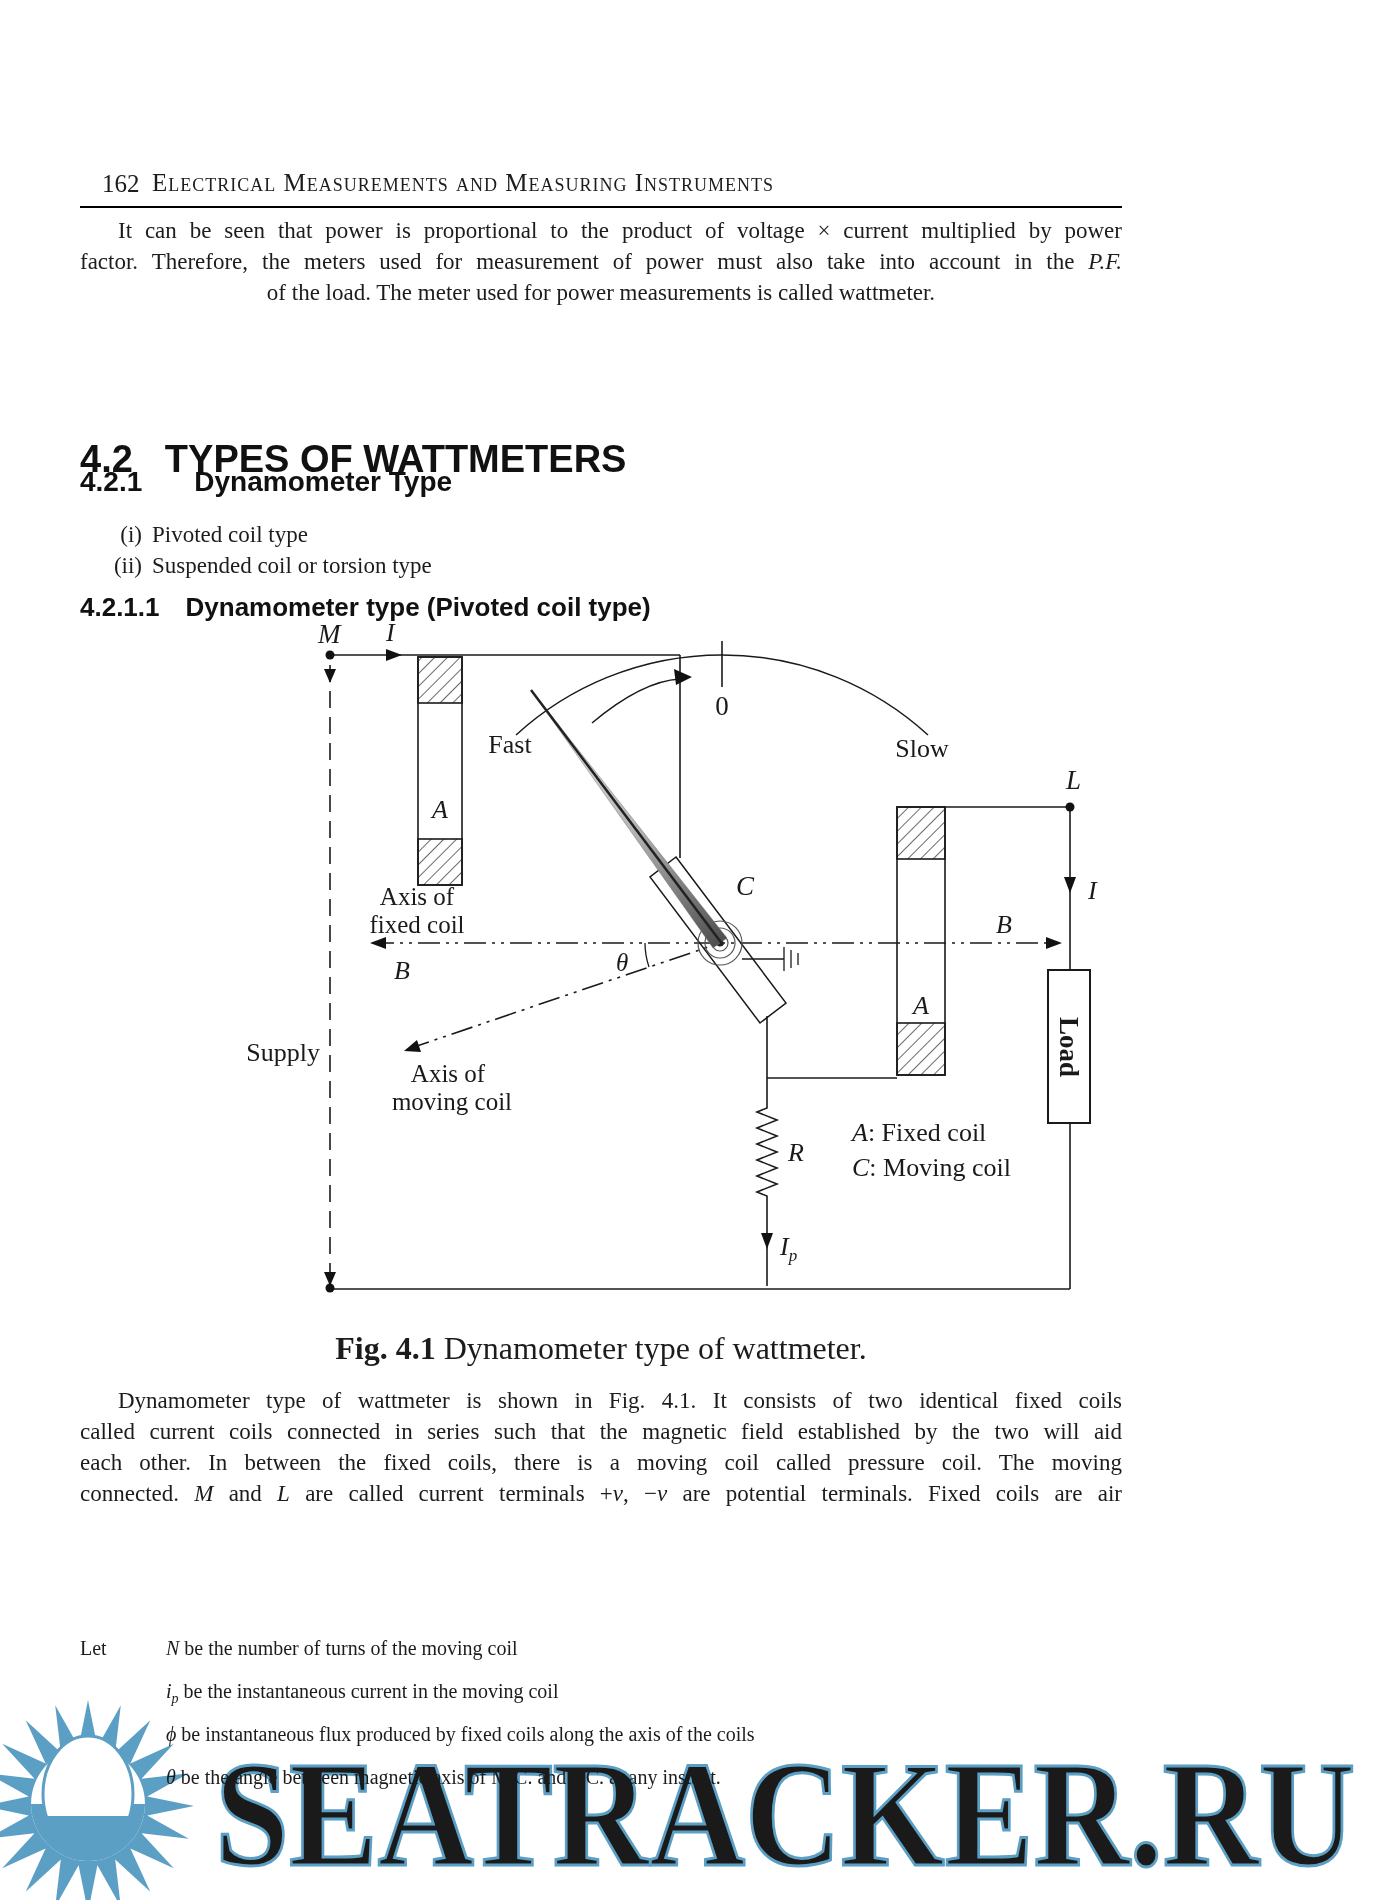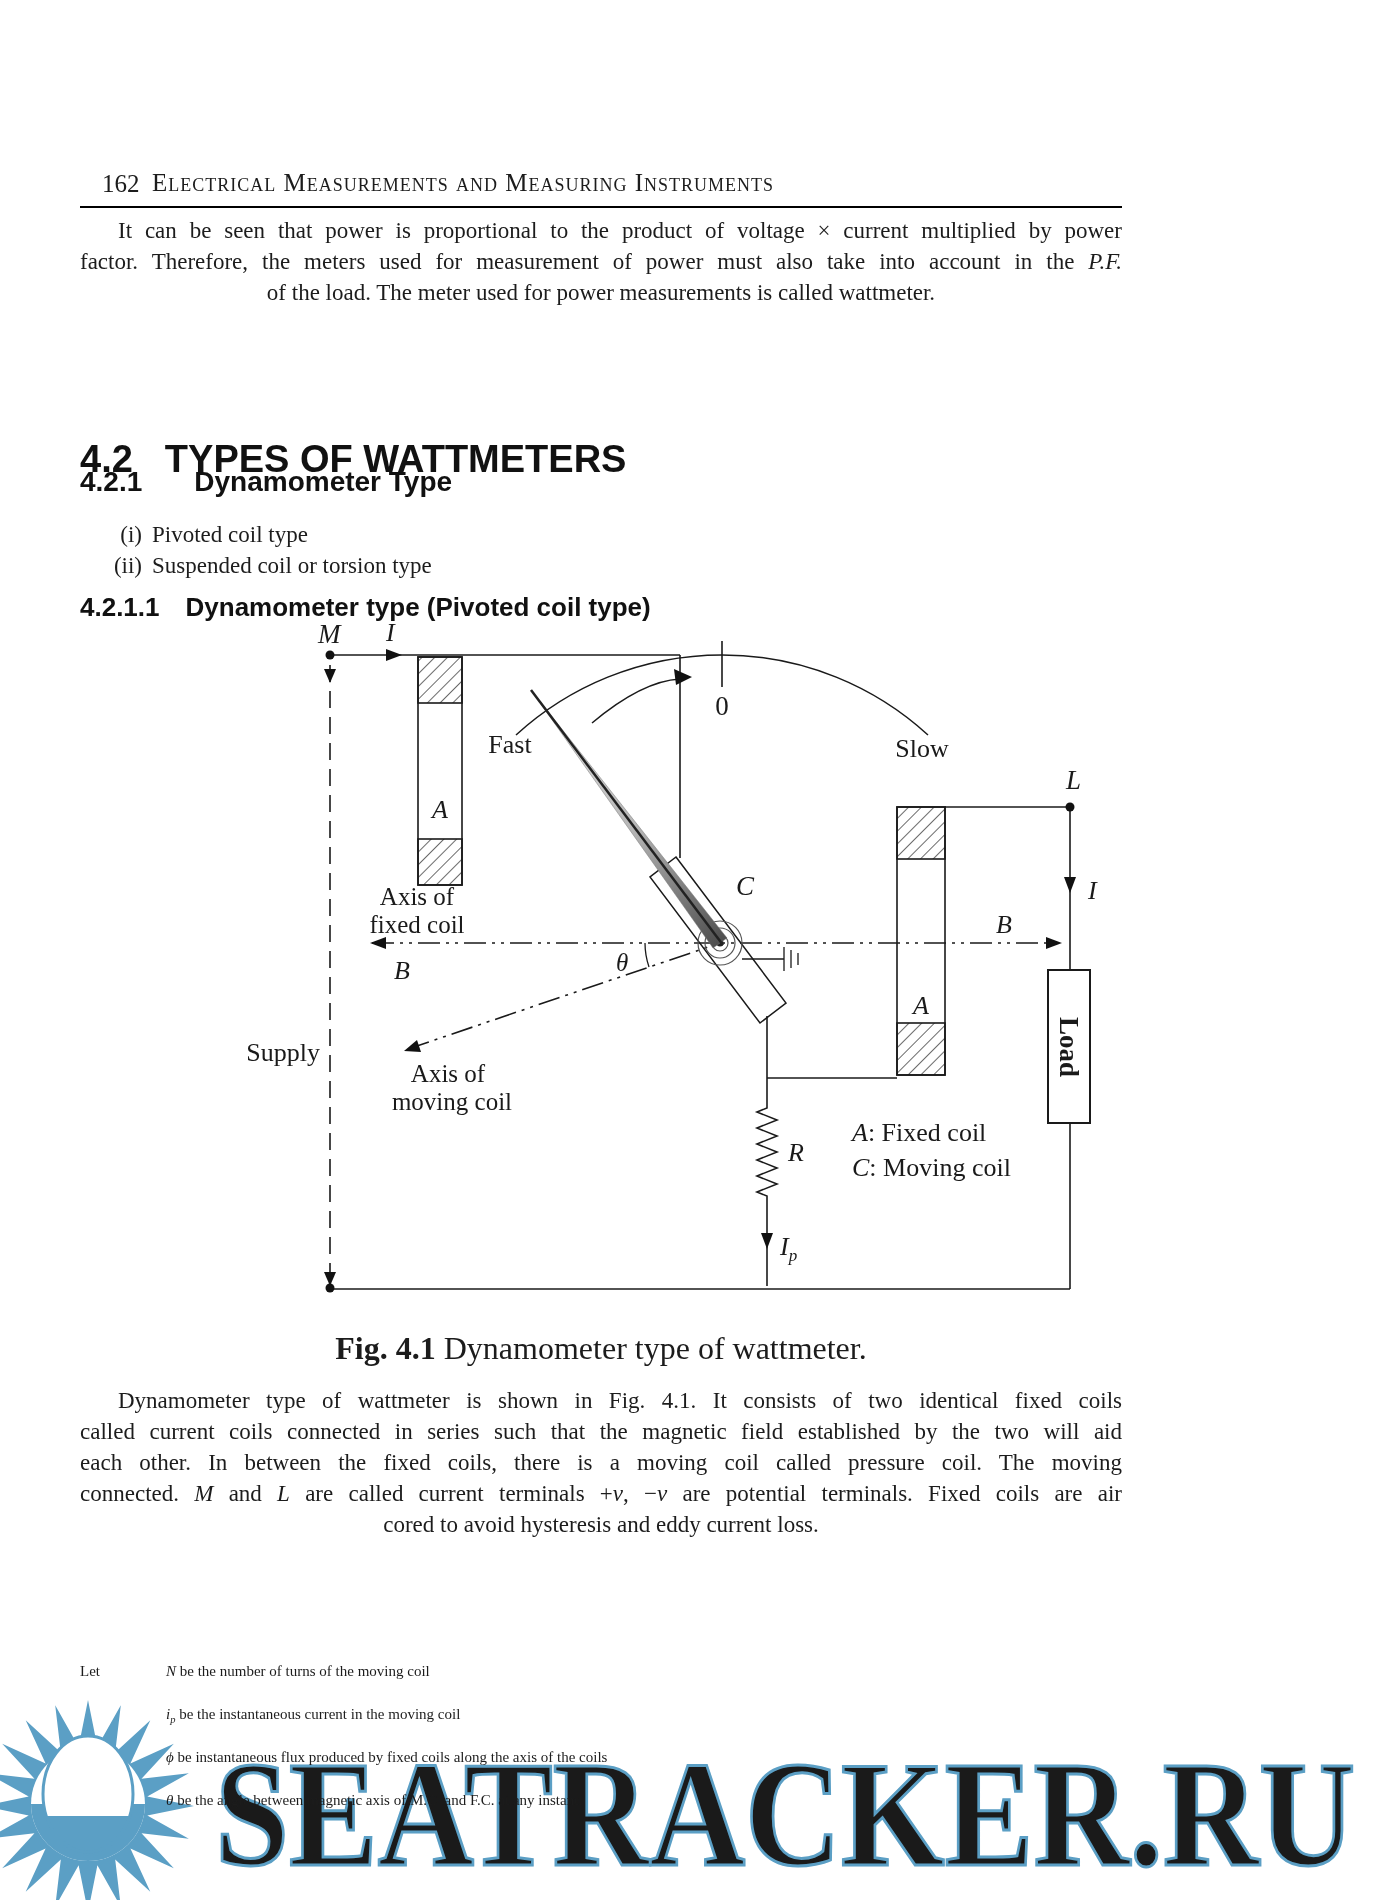--- a/index.html
+++ b/index.html
@@ -21,21 +21,21 @@
   .h2 { top:466px; font-size:28px; gap:52px; }
   .h3 { top:592px; font-size:26px; gap:26px; }
   .list { left:80px; top:519px; font-size:23px; line-height:31px; width:700px; }
   .list-row { display:flex; }
   .list-marker { width:62px; text-align:right; flex:none; }
   .list-text { margin-left:10px; }
   .figwrap { left:180px; top:555px; width:950px; height:780px; }
   .caption { left:80px; top:1330px; width:1042px; text-align:center; font-size:32px; }
   .caption b { font-weight:bold; }
   .body2 { top:1385px; }
-  .letblock { left:80px; top:1637px; width:1100px; font-size:15px;margin-top:26px; }
+  .letblock { left:80px; top:1637px; width:1100px; font-size:20px; }
   .let-row { display:flex; height:43px; align-items:flex-start; }
   .let-label { width:86px; flex:none; }
   .wm { left:0; top:0; z-index:0; pointer-events:none; }
   svg text { fill:#1a1a1a; }
 </style>
 </head>
 <body>
 
 <div class="page">
 
@@ -195,21 +195,20 @@
 
   <div class="abs z1 caption">
     <b>Fig. 4.1</b><span> Dynamometer type of wattmeter.</span>
   </div>
 
   <div class="abs z1 textcol body2">
     <div class="line j indent">Dynamometer type of wattmeter is shown in Fig. 4.1. It consists of two identical fixed coils</div>
     <div class="line j">called current coils connected in series such that the magnetic field established by the two will aid</div>
     <div class="line j">each other. In between the fixed coils, there is a moving coil called pressure coil. The moving</div>
     <div class="line j">connected. <i>M</i> and <i>L</i> are called current terminals +<i>v</i>, −<i>v</i> are potential terminals. Fixed coils are air</div>
-    <div class="line">cored to avoid hysteresis and eddy current loss.</div>
   </div>
 
   <div class="abs z1 letblock">
     <div class="let-row">
       <span class="let-label">Let</span>
       <span><i>N</i> be the number of turns of the moving coil</span>
     </div>
     <div class="let-row">
       <span class="let-label"></span>
       <span><i>i</i><sub>p</sub> be the instantaneous current in the moving coil</span>

